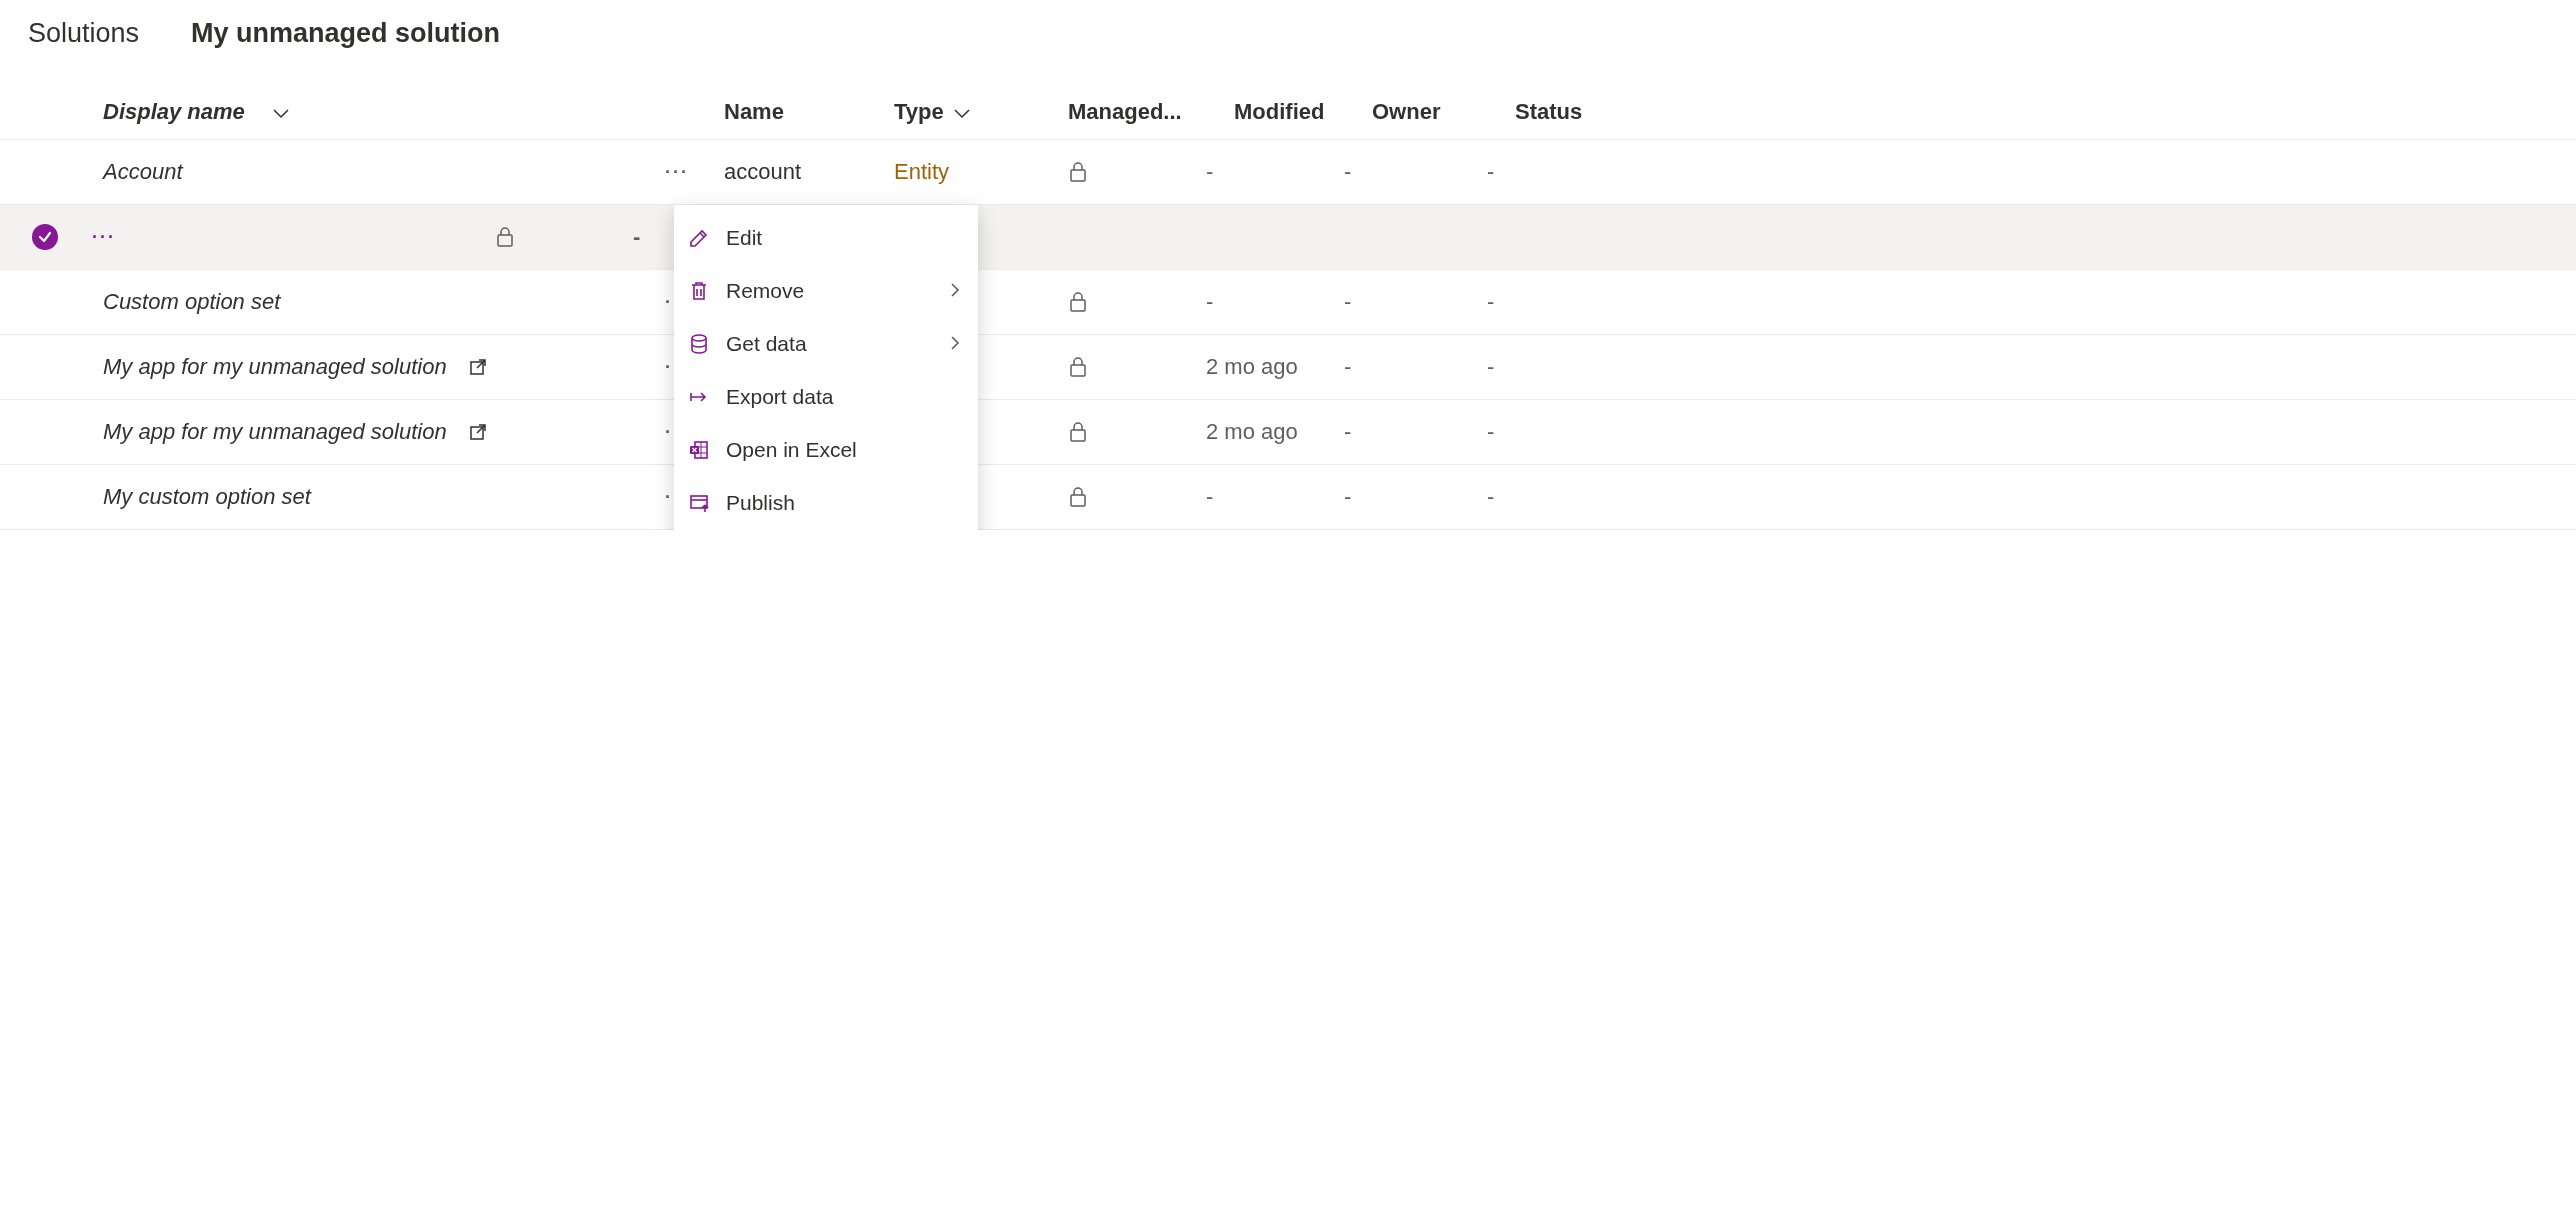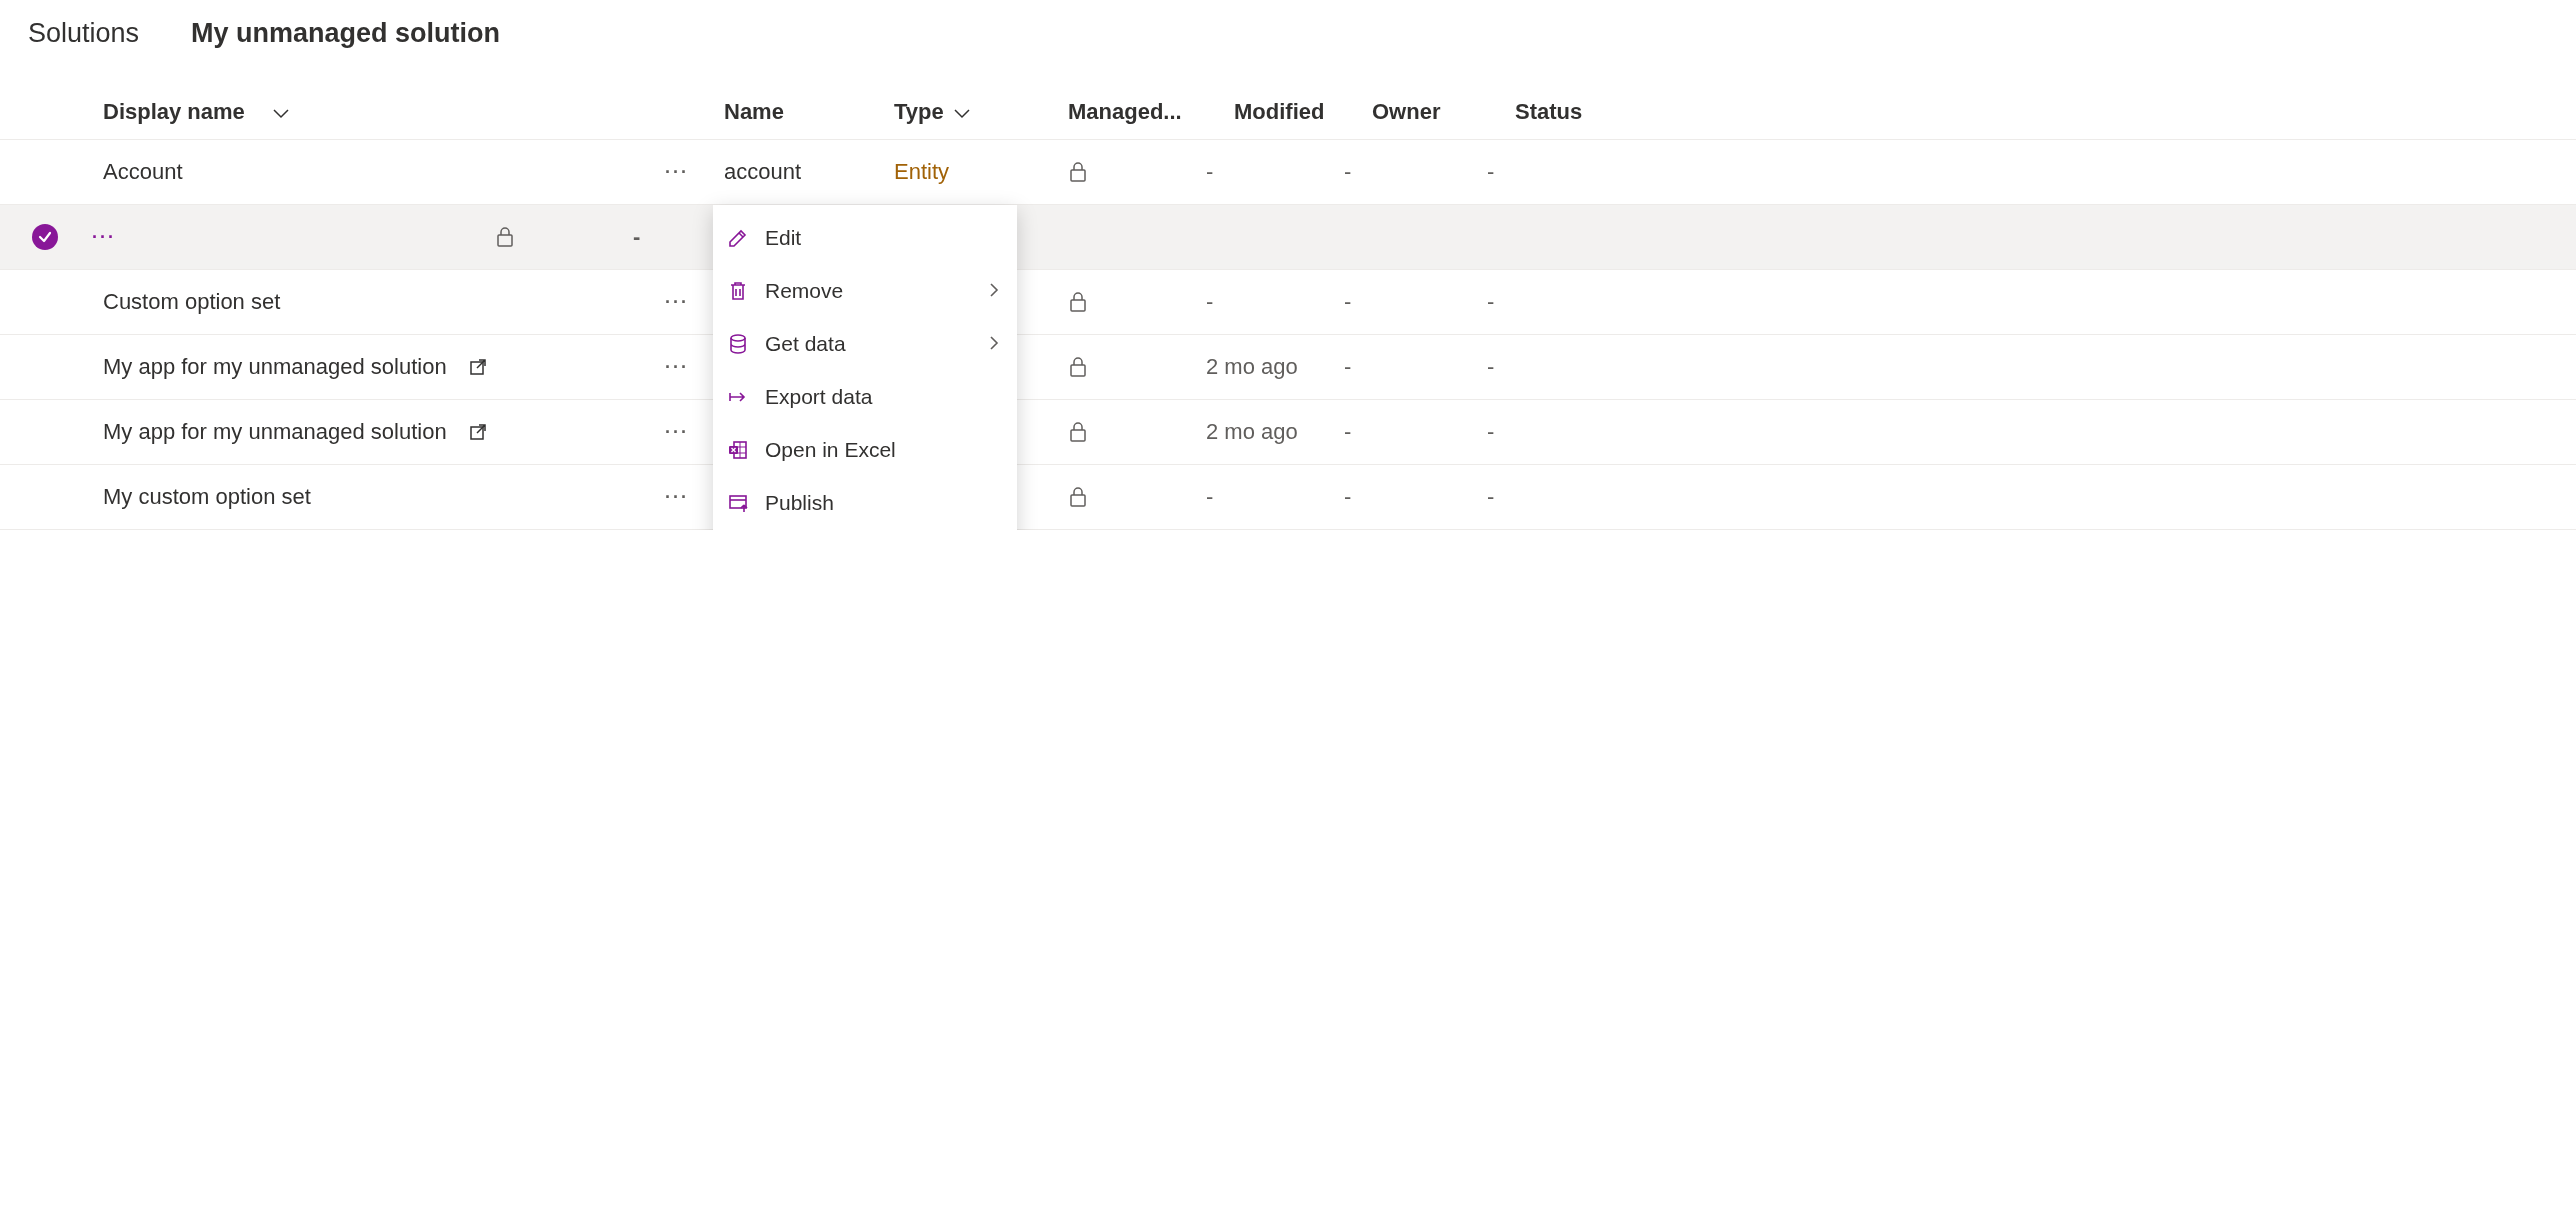--- a/index.html
+++ b/index.html
@@ -52,21 +52,21 @@
     font-size: 22px;
     color: #323130;
     position: relative;
   }
   .trow.selected {
     background: #f3f2f1;
     font-weight: 600;
   }
 
   .col-check { width: 89px; flex: 0 0 89px; display:flex; align-items:center; justify-content:center;}
-  .col-display { width: 573px; flex: 0 0 573px; display:flex; align-items:center; gap:18px; padding-left:14px;}
+  .col-display { width: 573px; flex: 0 0 573px; display:flex; align-items:center; gap:18px; padding-left:14px;font-style:italic;}
   .col-display-gap { flex:1; }
   .col-actions { width: 30px; flex: 0 0 30px; display:flex; align-items:center; justify-content:center;}
   .col-name { width: 202px; flex: 0 0 202px; padding-left: 32px; overflow:hidden; text-overflow:ellipsis; white-space:nowrap;}
   .col-type { width: 143px; flex: 0 0 143px; color:#a16207; overflow:hidden; text-overflow:ellipsis; white-space:nowrap;}
   .col-managed { width: 138px; flex: 0 0 138px; display:flex; align-items:center;margin-left:31px;}
   .col-modified { width: 138px; flex: 0 0 138px; color:#605e5c;}
   .col-owner { width: 143px; flex: 0 0 143px; color:#605e5c;}
   .col-status { width: 89px; flex: 0 0 89px; color:#605e5c;}
 
   .thead .col-type, .thead .col-modified, .thead .col-owner, .thead .col-status,
@@ -95,21 +95,21 @@
 
   .lock-icon { color:#605e5c; }
   .lock-icon svg { width:20px; height:22px; display:block; }
 
   .ext-icon { color:#323130; margin-left:4px;}
   .ext-icon svg { width:18px; height:18px; display:block; }
 
   
   .context-menu {
     position: absolute;
-    left: 713px;
+    left: 674px;
     top: 0px;
     width: 304px;
     background: #fff;
     box-shadow: 0 6px 20px rgba(0,0,0,0.18);
     z-index: 50;
     padding: 6px 0;
   }
   .menu-item {
     display:flex;
     align-items:center;

